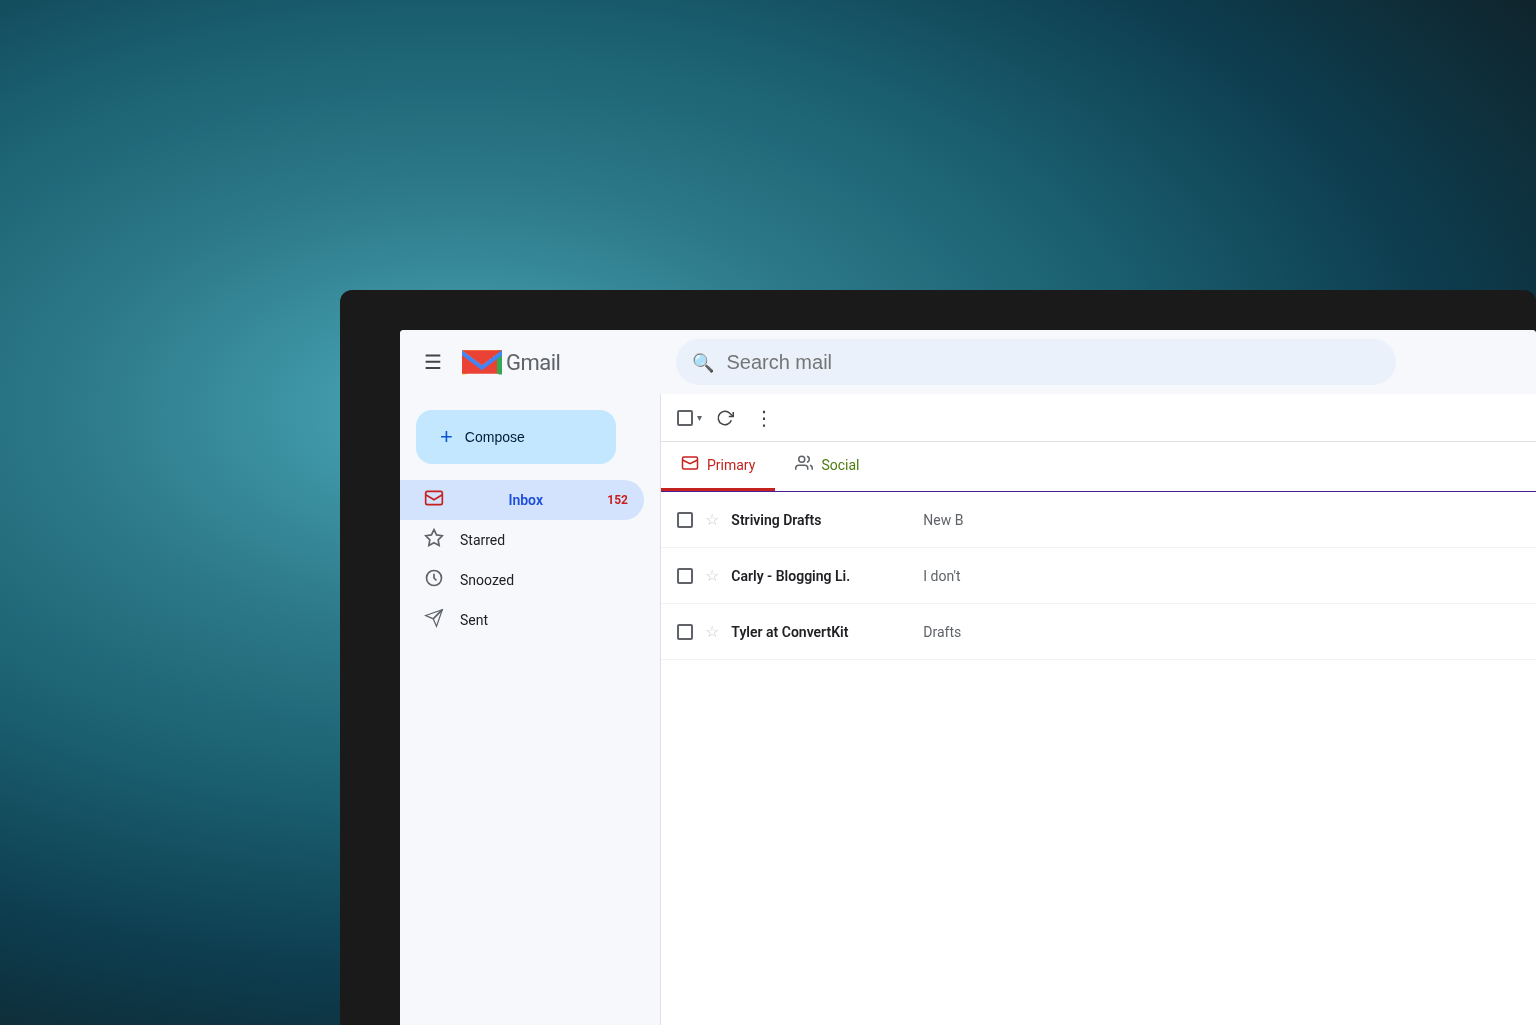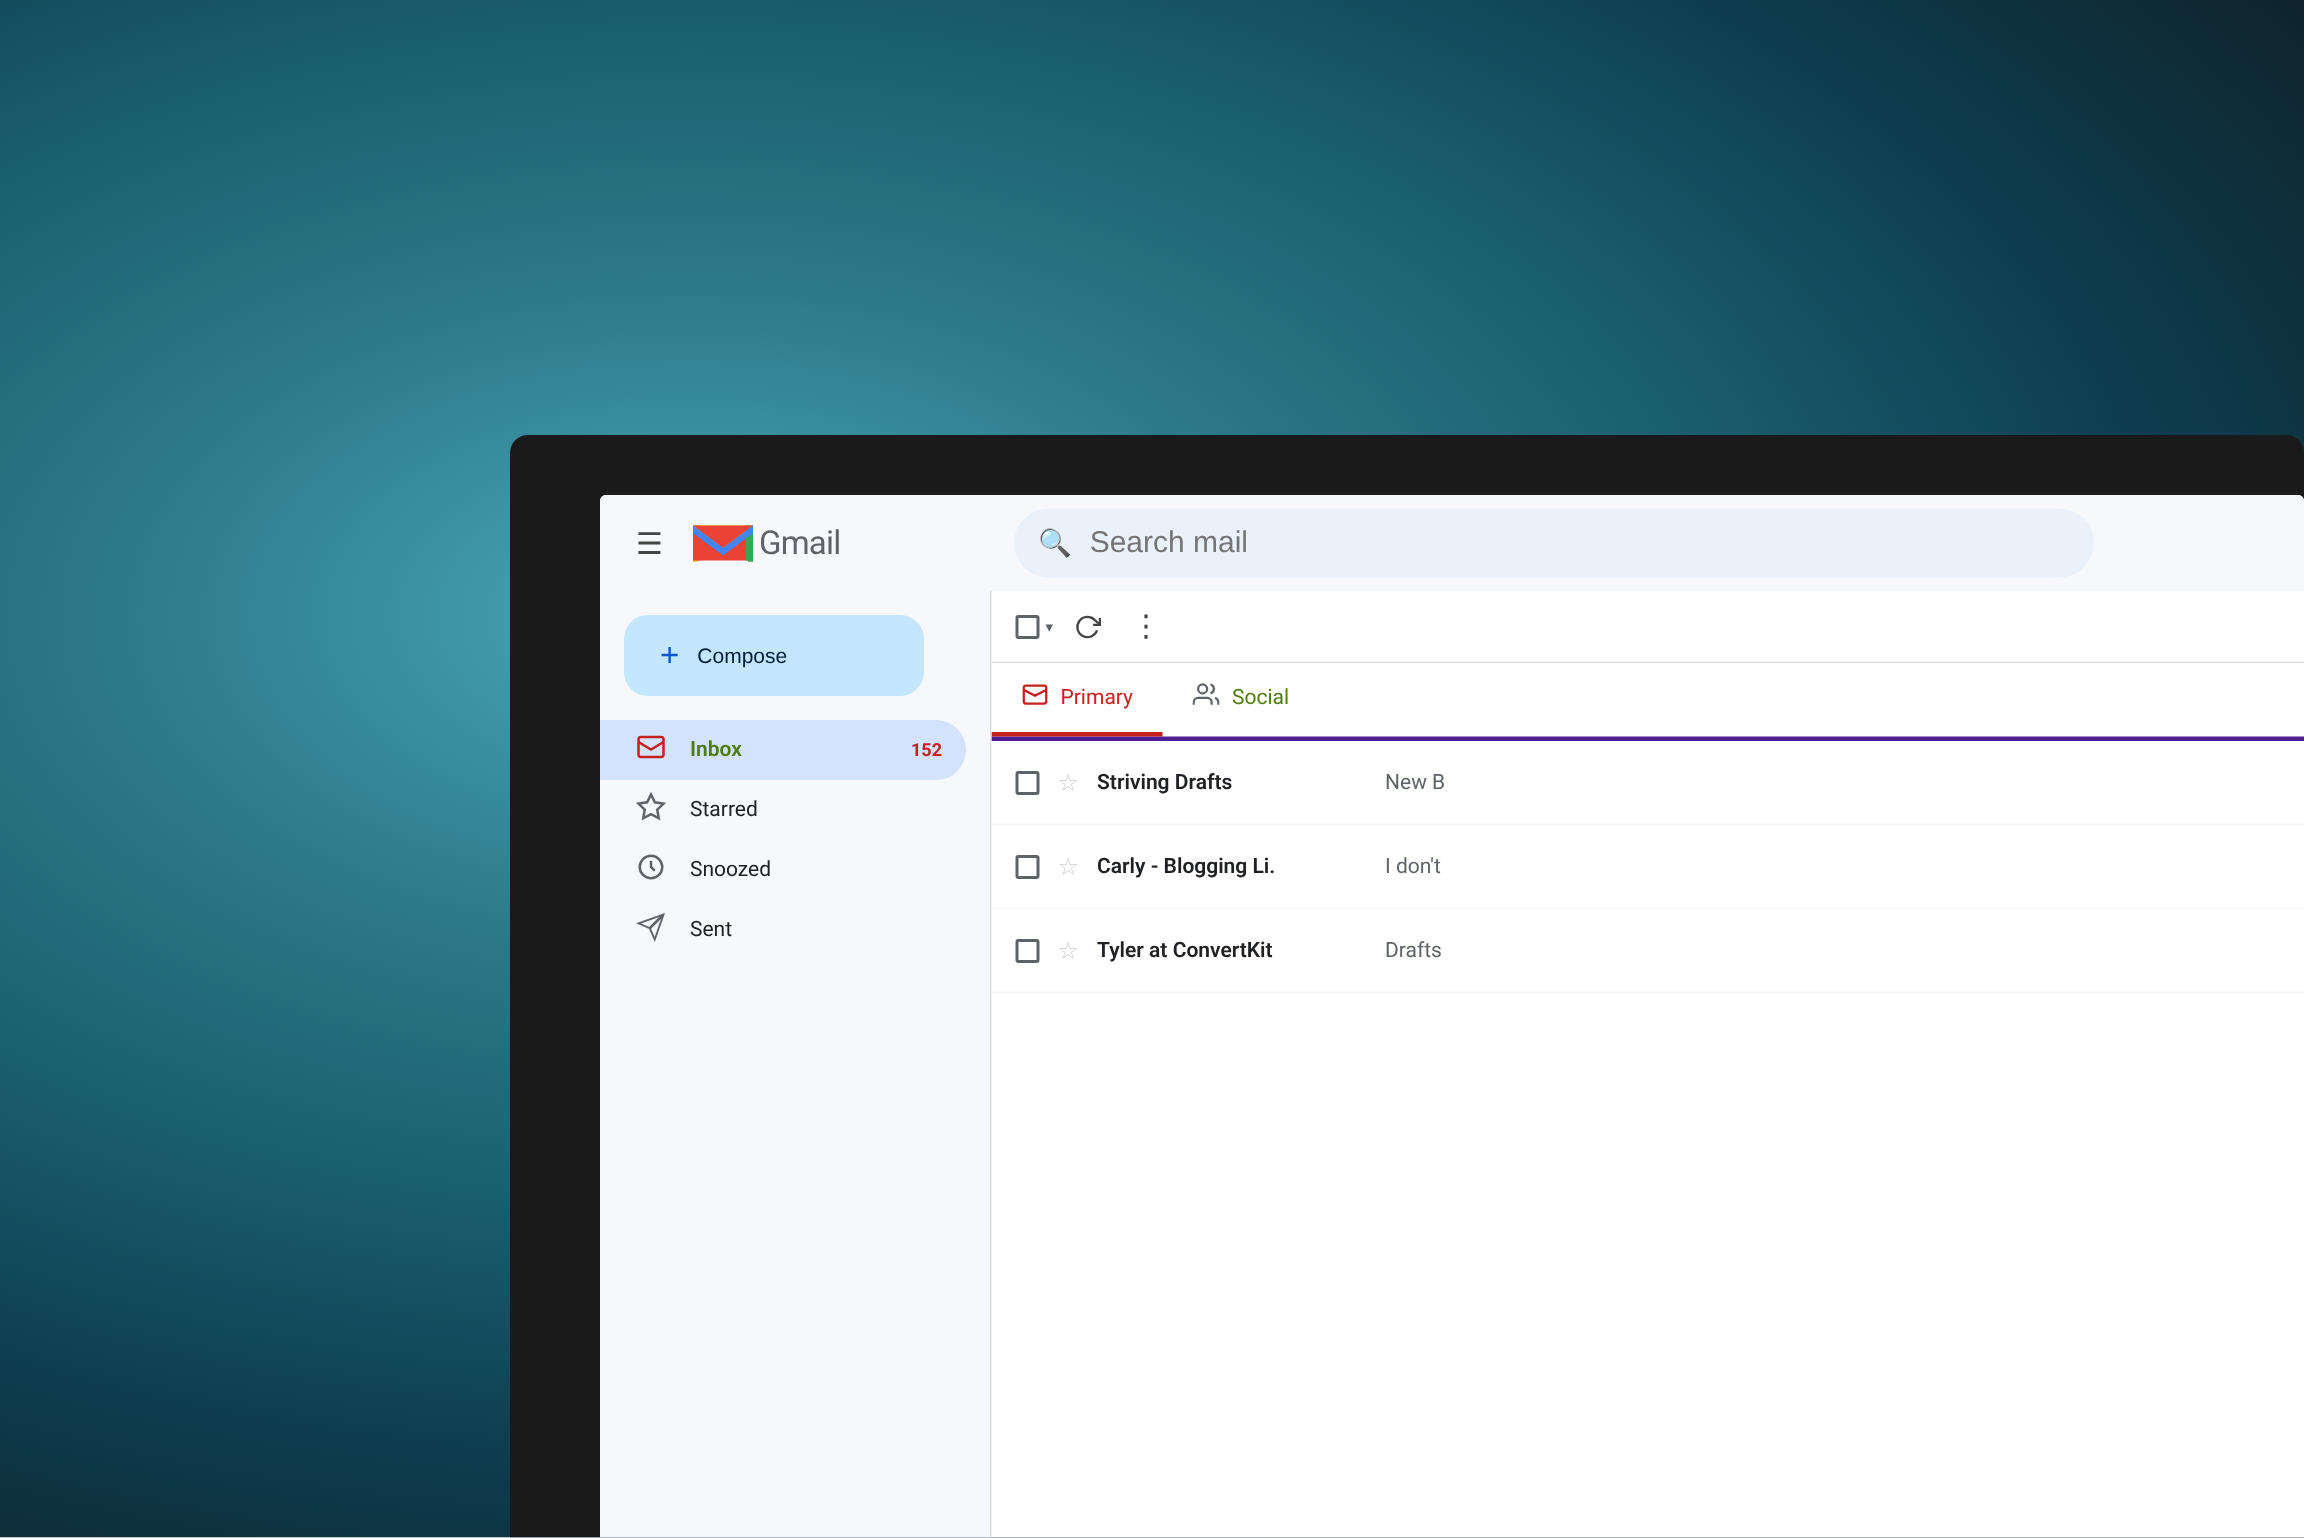--- a/index.html
+++ b/index.html
@@ -186,21 +186,22 @@
       color: #c5221f;
     }
 
     .sidebar-item-label {
       font-size: 14px;
       color: #202124;
       flex: 1;
     }
 
     .sidebar-item.active .sidebar-item-label {
-      color: #4d7c0f;
+      color: #1d4ed8;
+      text-align: center;
     }
 
     .sidebar-item-count {
       font-size: 12px;
       font-weight: 700;
       color: #202124;
     }
 
     .sidebar-item.active .sidebar-item-count {
       color: #c5221f;
@@ -255,21 +256,21 @@
     }
 
     .chevron-down {
       font-size: 10px;
       color: #5f6368;
     }
 
     
     .tabs {
       display: flex;
-      border-bottom: 3px solid #4c1d95;
+      border-bottom: 1px solid #4c1d95;
       flex-shrink: 0;
     }
 
     .tab {
       display: flex;
       align-items: center;
       gap: 8px;
       padding: 12px 20px;
       cursor: pointer;
       font-size: 14px;

